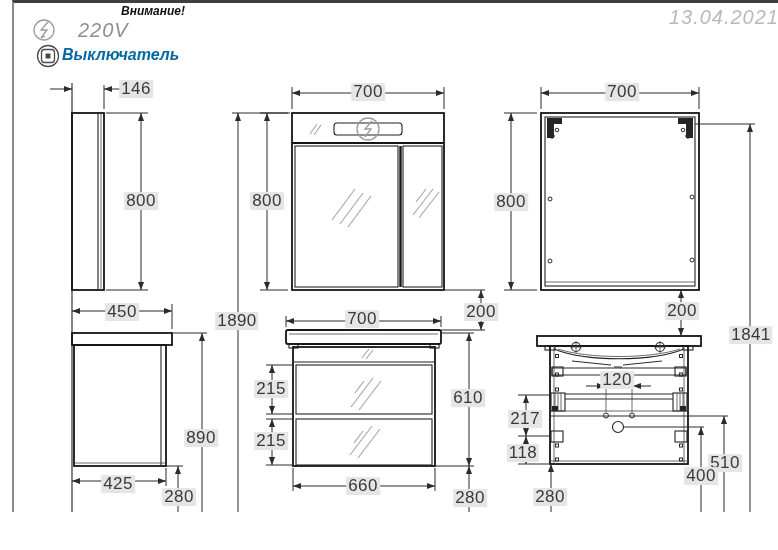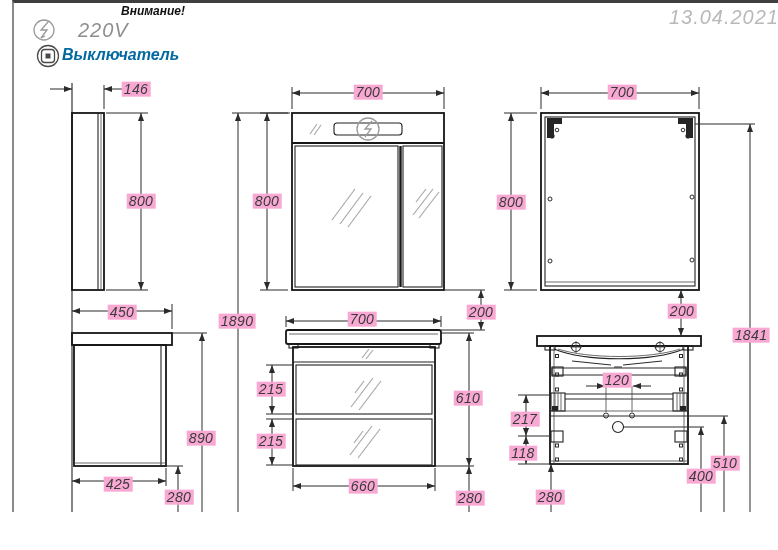--- a/index.html
+++ b/index.html
@@ -14,22 +14,22 @@
   .thick{stroke:#161616;stroke-width:1.8;fill:none;}
   .mid{stroke:#222;stroke-width:1.1;fill:none;}
   .thin{stroke:#2b2b2b;stroke-width:1;fill:none;}
   .thin08{stroke:#444;stroke-width:.8;fill:none;}
   .gray{stroke:#a9a9a9;stroke-width:1.2;fill:none;}
   .ghatch{stroke:#9aa0a4;stroke-width:1.2;fill:none;}
   .icon{stroke:#9a9a9a;stroke-width:1.3;fill:none;}
   .icon2{stroke:#4a4a4a;stroke-width:1.3;fill:none;}
   .dim{
     position:absolute;transform:translate(-50%,-50%);
-    font-style:italic;font-size:14px;color:#3a3a3a;letter-spacing:.4px;
-    background:#f9a8d4;padding:0 2px;white-space:nowrap;line-height:1.05;
+    font-size:17px;color:#3a3a3a;letter-spacing:.4px;
+    background:#e5e5e5;padding:0 2px;white-space:nowrap;line-height:1.05;
   }
   .hdr{position:absolute;font-style:italic;white-space:nowrap;}
   .h-title{left:107px;top:1px;font-size:12px;font-weight:bold;color:#101010;}
   .h-warn{left:107px;top:22px;font-size:14px;font-weight:bold;color:#101010;}
   .h-warn .model{margin-left:18px;}
   .h-volt{left:64px;top:16px;font-size:20px;color:#8f8f8f;letter-spacing:1px;}
   .h-switch{left:48px;top:43px;font-size:16px;font-weight:600;color:#0369a1;}
   .h-date{right:10px;top:3px;font-size:20px;color:#b9b9b9;letter-spacing:1px;}
   .h-sink{right:4px;top:52px;font-size:15px;font-weight:bold;color:#101010;}
   .floorband1{position:absolute;left:0;top:543px;width:778px;height:1.5px;background:#cfd4d8;}

